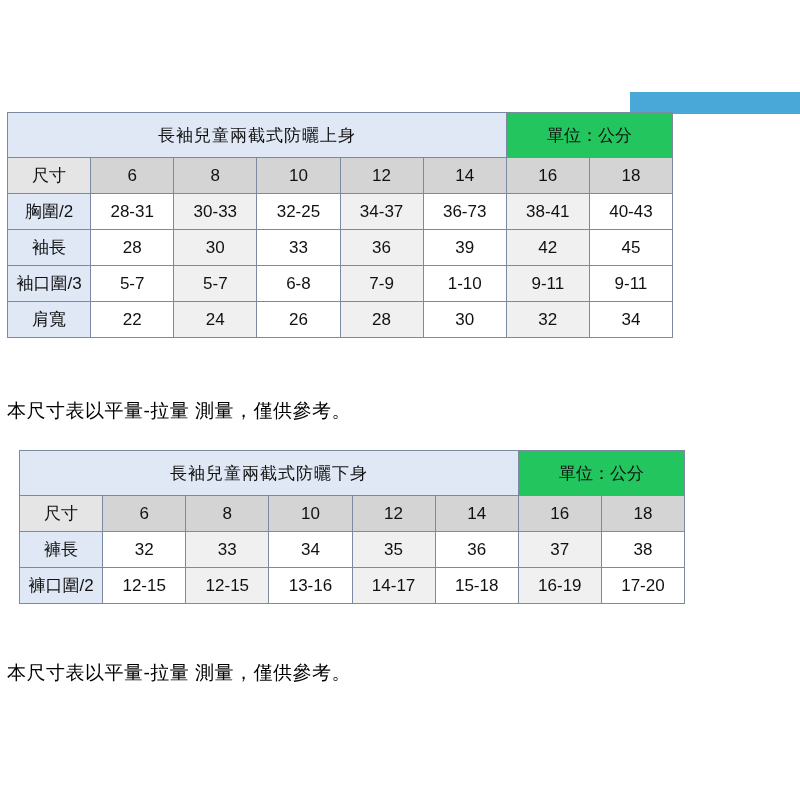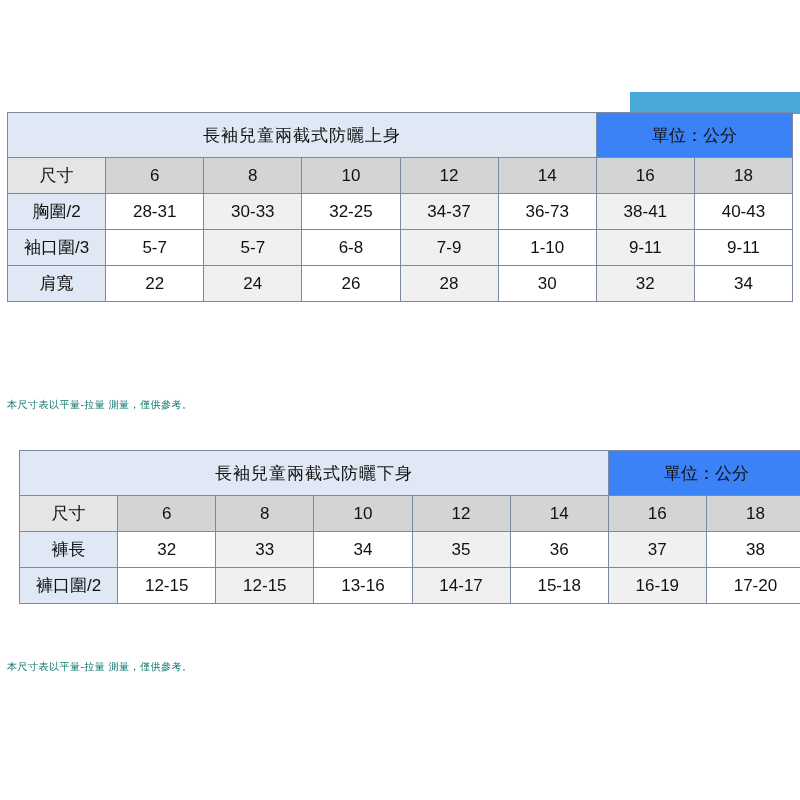--- a/index.html
+++ b/index.html
@@ -31,42 +31,42 @@
   .table-block {
     position: absolute;
     left: 7px;
     width: 786px;
   }
   #block-top { top: 112px; }
   #block-bottom { top: 450px; padding-left: 12px; }
 
   table.size-table {
     border-collapse: collapse;
-    width: 786px;
+    width: 666px;
     table-layout: fixed;
     background: #ffffff;
   }
   table.size-table td {
     border: 1px solid #7b8aa0;
     text-align: center;
     vertical-align: middle;
     font-size: 17px;
     height: 35px;
     padding: 0;
     color: #111111;
   }
   
   .title-cell {
     background: #dfe8f4;
     font-size: 19px;
     letter-spacing: 1px;
     height: 44px !important;
   }
   .unit-cell {
-    background: #3b82f6;
+    background: #22c55e;
     font-size: 17px;
     height: 44px !important;
   }
   
   .hdr-label {
     background: #e5e5e5;
     font-size: 18px;
   }
   .hdr-size {
     background: #d4d4d4;
@@ -81,22 +81,22 @@
   .cell-val {
     background: #ffffff;
     font-size: 18px;
   }
   .cell-val.alt {
     background: #f0f0f0;
   }
   .note {
     position: absolute;
     left: 7px;
-    font-size: 10px;
-    color: #0f766e;
+    font-size: 19px;
+    color: #000000;
     letter-spacing: 0.5px;
   }
   #note-top { top: 398px; }
   #note-bottom { top: 660px; }
 </style>
 </head>
 <body>
 
 <div class="page">
 
@@ -123,20 +123,30 @@
           <td class="row-label">胸圍/2</td>
           <td class="cell-val">28-31</td>
           <td class="cell-val alt">30-33</td>
           <td class="cell-val">32-25</td>
           <td class="cell-val alt">34-37</td>
           <td class="cell-val">36-73</td>
           <td class="cell-val alt">38-41</td>
           <td class="cell-val">40-43</td>
         </tr>
         <tr>
+          <td class="row-label">袖長</td>
+          <td class="cell-val">28</td>
+          <td class="cell-val alt">30</td>
+          <td class="cell-val">33</td>
+          <td class="cell-val alt">36</td>
+          <td class="cell-val">39</td>
+          <td class="cell-val alt">42</td>
+          <td class="cell-val">45</td>
+        </tr>
+        <tr>
           <td class="row-label">袖口圍/3</td>
           <td class="cell-val">5-7</td>
           <td class="cell-val alt">5-7</td>
           <td class="cell-val">6-8</td>
           <td class="cell-val alt">7-9</td>
           <td class="cell-val">1-10</td>
           <td class="cell-val alt">9-11</td>
           <td class="cell-val">9-11</td>
         </tr>
         <tr>

